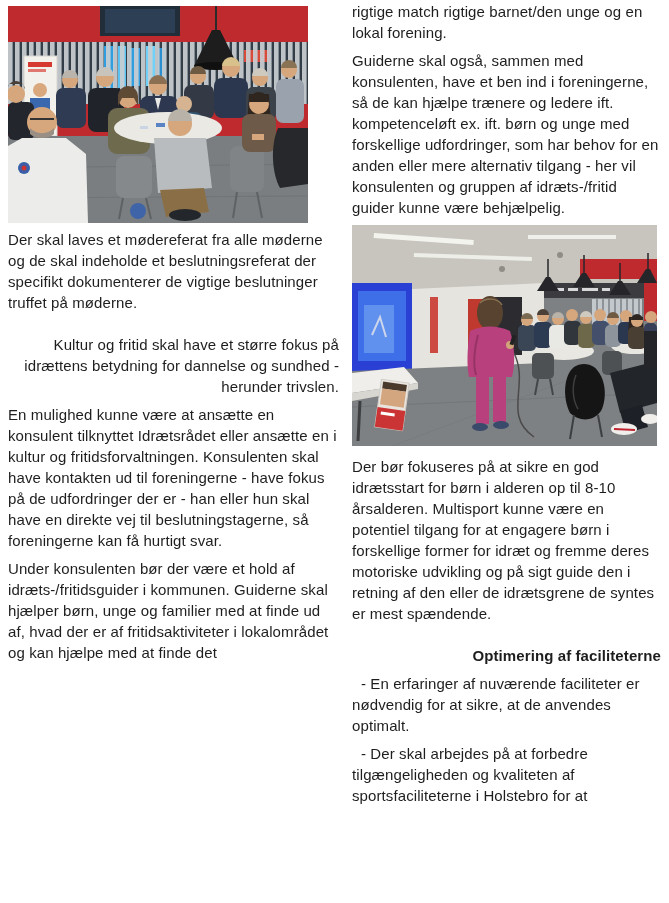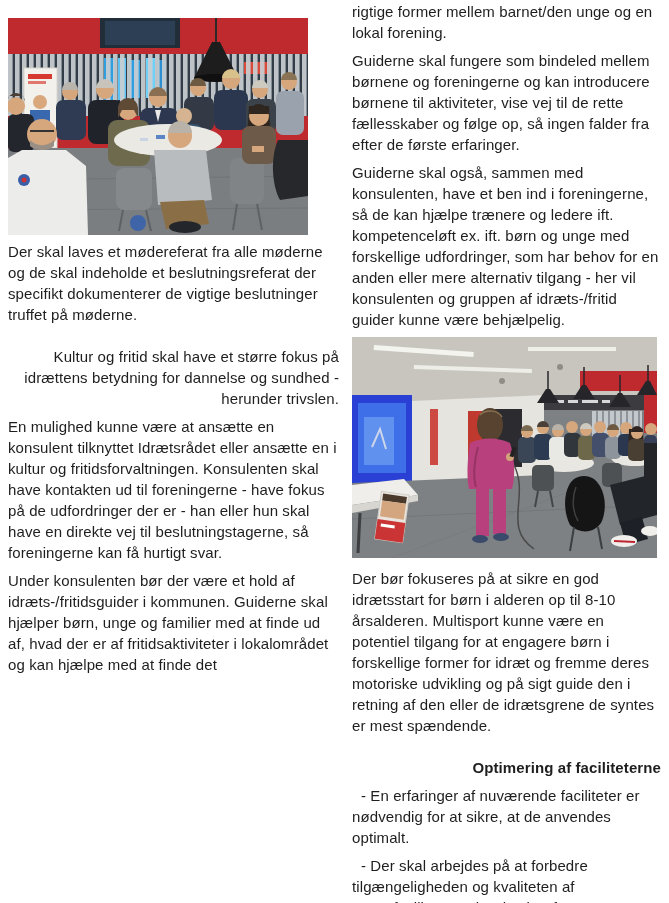--- a/index.html
+++ b/index.html
@@ -4,21 +4,21 @@
 <style>
   html,body{margin:0;padding:0;background:#ffffff;}
   .page{
     position:relative;
     width:669px;height:903px;
     background:#ffffff;
     overflow:hidden;
     font-family:"Liberation Sans","DejaVu Sans",sans-serif;
     color:#1e1e1e;
   }
-  .col{position:absolute;top:12px;}
+  .col{position:absolute;top:0;}
   .col-left{left:8px;width:331px;}
   .col-right{left:352px;top:1px;width:309px;}
   .col p{
     font-size:15px;
     line-height:21px;
     margin:0 0 7px 0;
     letter-spacing:0.1px;
   }
   .bullet{text-indent:9px;}
   .gap-top{margin-top:21px !important;text-align:right;}
@@ -144,22 +144,21 @@
     </figure>
 
     <p>Der skal laves et mødereferat fra alle møderne og de skal indeholde et beslutningsreferat der specifikt dokumenterer de vigtige beslutninger truffet på møderne.</p>
     <p class="gap-top">Kultur og fritid skal have et større fokus på idrættens betydning for dannelse og sundhed - herunder trivslen.</p>
     <p>En mulighed kunne være at ansætte en konsulent tilknyttet Idrætsrådet eller ansætte en i kultur og fritidsforvaltningen. Konsulenten skal have kontakten ud til foreningerne - have fokus på de udfordringer der er - han eller hun skal have en direkte vej til beslutningstagerne, så foreningerne kan få hurtigt svar.</p>
     <p>Under konsulenten bør der være et hold af idræts-/fritidsguider i kommunen. Guiderne skal hjælper børn, unge og familier med at finde ud af, hvad der er af fritidsaktiviteter i lokalområdet og kan hjælpe med at finde det</p>
   </div>
 
   <div class="col col-right">
 
-    <p>rigtige former mellem barnet/den unge og en lokal forening.</p>
-    <p>Guiderne skal fungere som bindeled mellem børnene og foreningerne og kan introducere børnene til aktiviteter, vise vej til de rette fællesskaber og følge op, så ingen falder fra efter de første erfaringer.</p>
+    <p>rigtige match rigtige barnet/den unge og en lokal forening.</p>
     <p>Guiderne skal også, sammen med konsulenten, have et ben ind i foreningerne, så de kan hjælpe trænere og ledere ift. kompetenceløft ex. ift. børn og unge med forskellige udfordringer, som har behov for en anden eller mere alternativ tilgang - her vil konsulenten og gruppen af idræts-/fritid guider kunne være behjælpelig.</p>
 
     <figure class="photo2">
       <svg viewBox="0 0 305 221" xmlns="http://www.w3.org/2000/svg">
         <defs>
           <pattern id="blinds2" width="6" height="10" patternUnits="userSpaceOnUse">
             <rect width="4" height="10" fill="#c3c8cc"></rect>
           </pattern>
         </defs>
         <rect width="305" height="221" fill="#7e8183"></rect>

